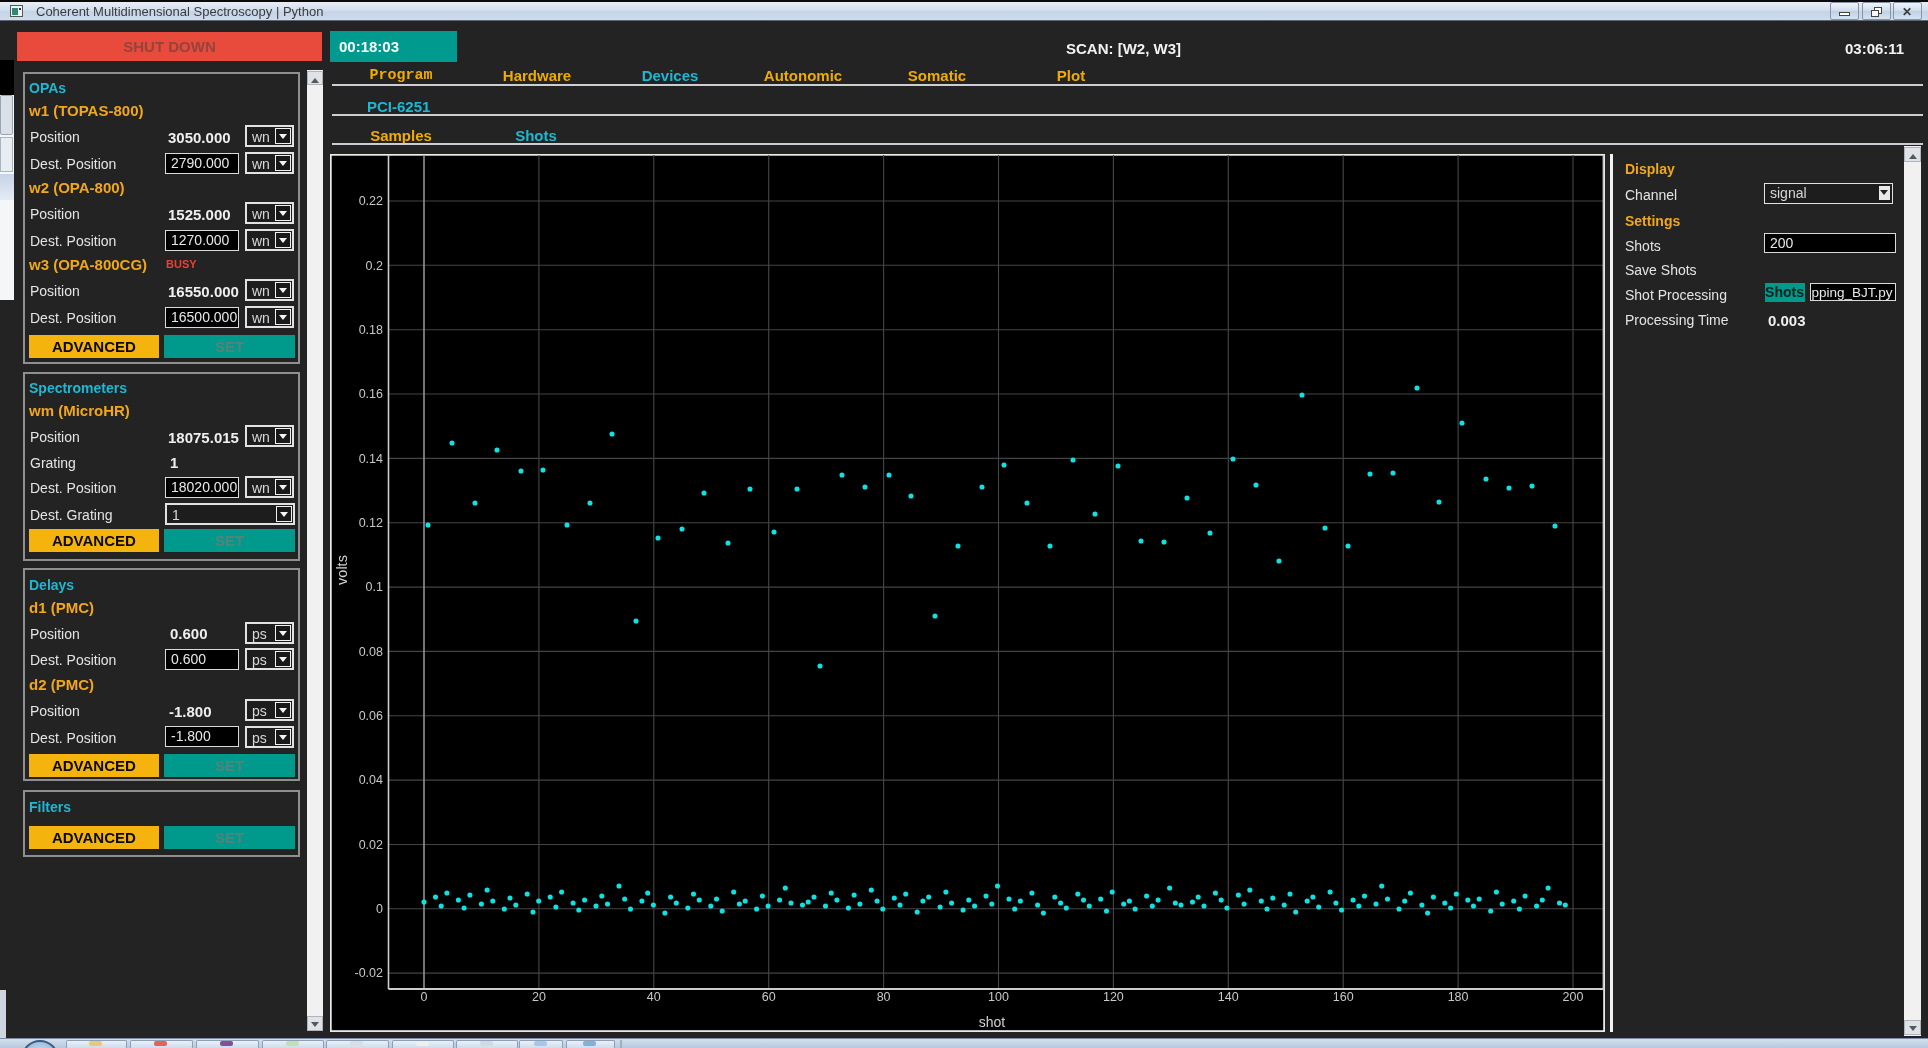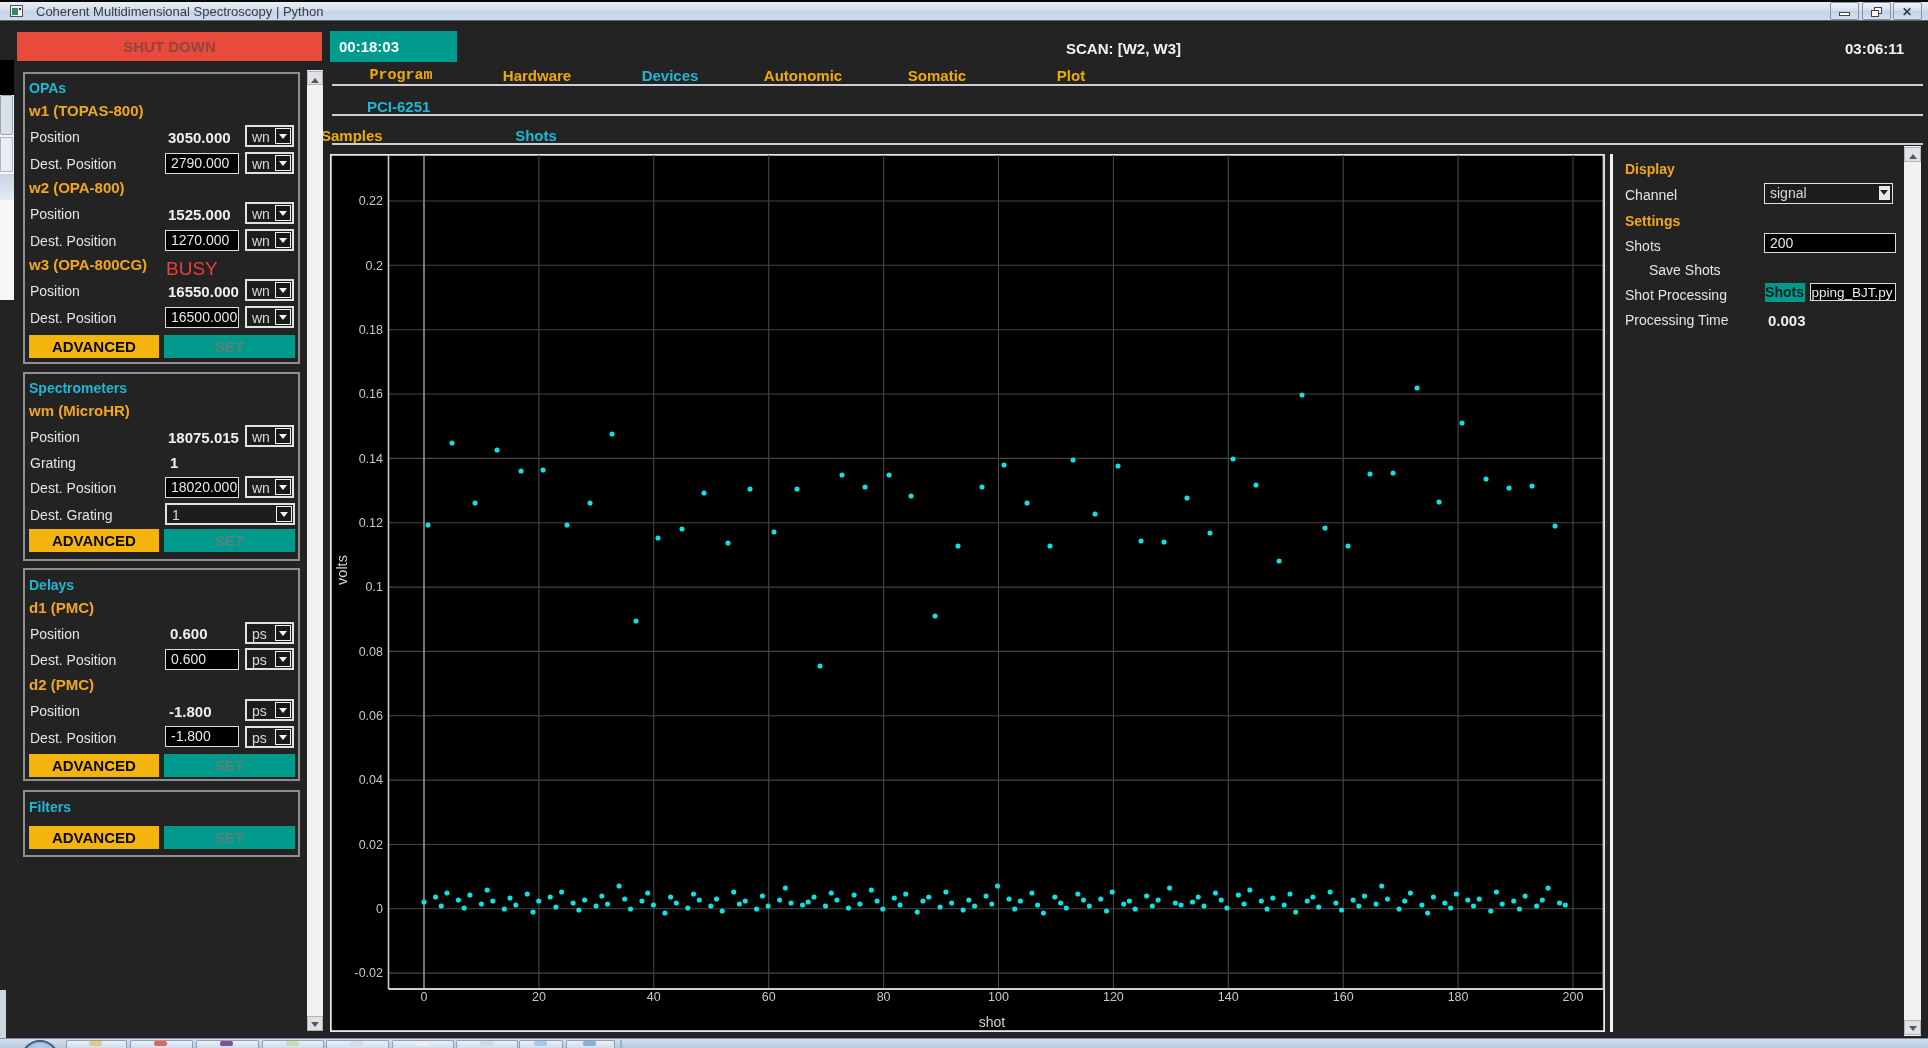--- a/index.html
+++ b/index.html
@@ -55,21 +55,21 @@
 <div class="abs" style="left:1845px;top:40px;color:#f2f2f2;font-weight:bold;font-size:15px;">03:06:11</div>
 <div class="abs" style="left:401px;top:67px;width:160px;text-align:center;margin-left:-80px;color:#f0ad00;font-weight:bold;font-size:15px;font-family:Liberation Mono, monospace;">Program</div>
 <div class="abs" style="left:537px;top:67px;width:160px;text-align:center;margin-left:-80px;color:#f0ad00;font-weight:bold;font-size:15px;">Hardware</div>
 <div class="abs" style="left:670px;top:67px;width:160px;text-align:center;margin-left:-80px;color:#1cb8d4;font-weight:bold;font-size:15px;">Devices</div>
 <div class="abs" style="left:803px;top:67px;width:160px;text-align:center;margin-left:-80px;color:#f0ad00;font-weight:bold;font-size:15px;">Autonomic</div>
 <div class="abs" style="left:937px;top:67px;width:160px;text-align:center;margin-left:-80px;color:#f0ad00;font-weight:bold;font-size:15px;">Somatic</div>
 <div class="abs" style="left:1071px;top:67px;width:160px;text-align:center;margin-left:-80px;color:#f0ad00;font-weight:bold;font-size:15px;">Plot</div>
 <div class="abs" style="left:332px;top:83.5px;width:1591px;height:2.5px;background:#cdcdd2;"></div>
 <div class="abs" style="left:367px;top:98px;color:#1cb8d4;font-weight:bold;font-size:15px;text-align:right;">PCI-6251</div>
 <div class="abs" style="left:332px;top:113.5px;width:1591px;height:2.5px;background:#cdcdd2;"></div>
-<div class="abs" style="left:401px;top:127px;width:160px;margin-left:-80px;color:#f0ad00;font-weight:bold;font-size:15px;">Samples</div>
+<div class="abs" style="left:401px;top:127px;width:160px;text-align:center;margin-left:-80px;color:#f0ad00;font-weight:bold;font-size:15px;">Samples</div>
 <div class="abs" style="left:536px;top:127px;width:160px;text-align:center;margin-left:-80px;color:#1cb8d4;font-weight:bold;font-size:15px;">Shots</div>
 <div class="abs" style="left:332px;top:142.5px;width:1591px;height:2.5px;background:#ccccd4;"></div>
 <div class="gbox" style="left:22.5px;top:71.5px;width:277px;height:292.5px;"></div>
 <div class="abs cyan" style="left:29px;top:80px;font-size:14px;">OPAs</div>
 <div class="abs orange" style="left:29px;top:102px;font-size:15px;">w1 (TOPAS-800)</div>
 <div class="lbl" style="left:30px;top:129px;">Position</div>
 <div class="num" style="left:168px;top:128.5px;">3050.000</div>
 <div class="dd" style="left:245px;top:125px;width:49px;height:22px;">
     <span class="t">wn</span>
     <span class="ar"></span>
@@ -87,21 +87,21 @@
     <span class="t">wn</span>
     <span class="ar"></span>
   </div>
 <div class="lbl" style="left:30px;top:233px;">Dest. Position</div>
 <div class="inp" style="left:165px;top:229.5px;width:74px;height:21px;">1270.000</div>
 <div class="dd" style="left:245px;top:229px;width:49px;height:22px;">
     <span class="t">wn</span>
     <span class="ar"></span>
   </div>
 <div class="abs orange" style="left:29px;top:256px;font-size:15px;">w3 (OPA-800CG)</div>
-<div class="abs" style="left:166px;top:258px;color:#e8403a;font-weight:normal;font-size:19px;">BUSY</div>
+<div class="abs" style="left:166px;top:258px;color:#e8403a;font-weight:bold;font-size:11px;">BUSY</div>
 <div class="lbl" style="left:30px;top:283px;">Position</div>
 <div class="num" style="left:168px;top:282.5px;">16550.000</div>
 <div class="dd" style="left:245px;top:279px;width:49px;height:22px;">
     <span class="t">wn</span>
     <span class="ar"></span>
   </div>
 <div class="lbl" style="left:30px;top:310px;">Dest. Position</div>
 <div class="inp" style="left:165px;top:306.5px;width:74px;height:21px;">16500.000</div>
 <div class="dd" style="left:245px;top:306px;width:49px;height:22px;">
     <span class="t">wn</span>
@@ -416,21 +416,21 @@
 <div class="abs" style="left:1610px;top:154px;width:3.2px;height:878px;background:#f2f2f2;"></div>
 <div class="abs orange" style="left:1625px;top:161px;font-size:14px;">Display</div>
 <div class="lbl" style="left:1625px;top:187px;">Channel</div>
 <div class="dd" style="left:1764px;top:182.5px;width:129px;height:21px;border-width:1.5px;">
     <span class="t" style="top:1px;">signal</span>
     <span class="dd2ar"></span>
   </div>
 <div class="abs orange" style="left:1625px;top:212.5px;font-size:14px;">Settings</div>
 <div class="lbl" style="left:1625px;top:238px;">Shots</div>
 <div class="inp" style="left:1764px;top:232.5px;width:132px;height:20px;">200</div>
-<div class="lbl" style="left:1625px;top:262px;margin-left:24px;">Save Shots</div>
+<div class="lbl" style="left:1625px;top:262px;">Save Shots</div>
 <div class="lbl" style="left:1625px;top:287px;">Shot Processing</div>
 <div class="abs" style="left:1764.5px;top:282.5px;width:40px;height:19.5px;background:#009a8c;color:#04211d;font-weight:bold;font-size:14px;text-align:center;line-height:19.5px;">Shots</div>
 <div class="inp" style="left:1809.5px;top:283px;width:86px;height:18px;padding-left:1px;font-size:13.5px;">pping_BJT.py</div>
 <div class="lbl" style="left:1625px;top:312px;">Processing Time</div>
 <div class="num" style="left:1768px;top:311.5px;">0.003</div>
 <div class="abs" style="left:1904px;top:146px;width:16.5px;height:890px;background:#f1f1f1;"></div>
 <div class="abs" style="left:1904px;top:146.5px;width:16.5px;height:15px;background:#dfe2e6;border:1px solid #b0b4ba;">
     <div class="abs" style="left:3.5px;top:4px;border:4.2px solid transparent;border-bottom:5px solid #55585c;margin-top:-2px;"></div>
   </div>
 <div class="abs" style="left:1904px;top:1020px;width:16.5px;height:15px;background:#dfe2e6;border:1px solid #b0b4ba;">

